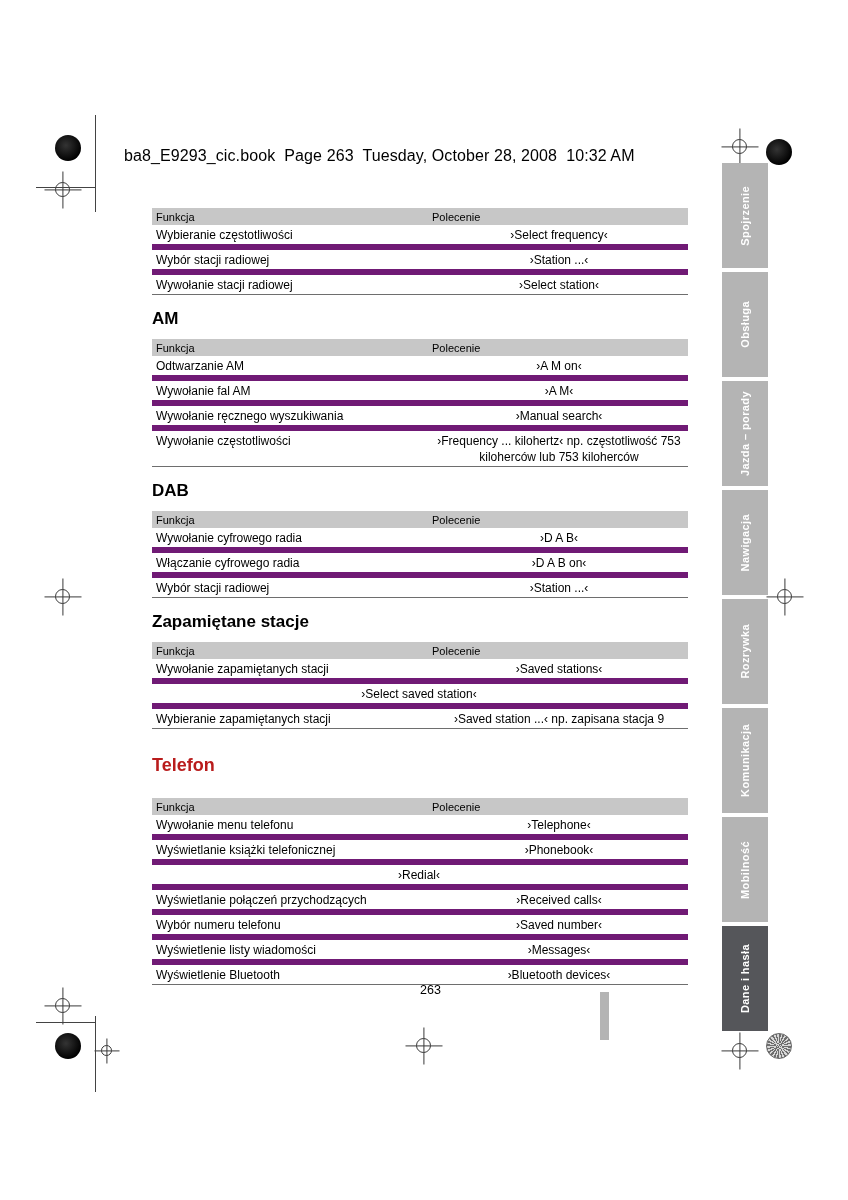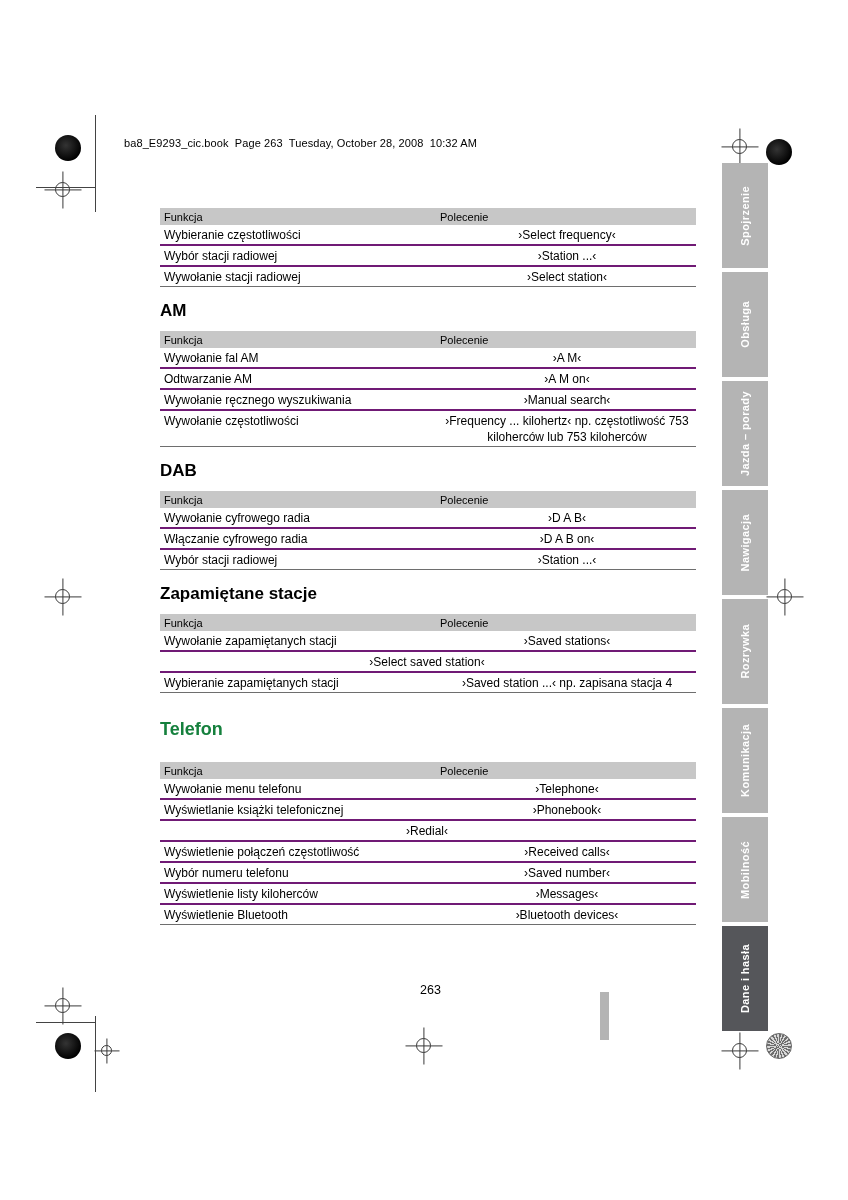--- a/index.html
+++ b/index.html
@@ -15,37 +15,37 @@
     height:1.2px;background:#3a3a3a;transform:translate(-50%,-50%);}
   .cross::after{content:"";position:absolute;left:50%;top:50%;height:var(--arm);
     width:1.2px;background:#3a3a3a;transform:translate(-50%,-50%);}
   .cross.small{width:11px;height:11px;--arm:25px;}
   .dot{position:absolute;width:26px;height:26px;border-radius:50%;
     background:radial-gradient(circle at 42% 40%,#343434,#000 72%);}
   .dot.burst{background:repeating-conic-gradient(#6e6e6e 0deg 9deg,#d7d7d7 9deg 18deg);
     border:1px solid #666;box-sizing:border-box;}
   .mark-line{position:absolute;background:#434343;}
 
-  .print-header{position:absolute;left:124px;top:137px;font-size:11px;
+  .print-header{position:absolute;left:124px;top:147px;font-size:16px;
     white-space:pre;letter-spacing:0.1px;}
 
   
-  .content{position:absolute;left:152px;top:208px;width:536px;margin-left:8px;}
+  .content{position:absolute;left:152px;top:208px;width:536px;}
   .tbl{width:100%;border-bottom:1.5px solid #6e6e6e;}
   .tbl-head{display:flex;align-items:center;height:17px;
     background:var(--thead-bg,#c7c7c7);font-size:11px;}
   .tbl-head .c1{width:280px;padding-left:4px;box-sizing:border-box;}
   .tbl-head .c2{flex:1;}
-  .row{display:flex;border-bottom:2px solid #701a75;font-size:12px;
+  .row{display:flex;border-bottom:6px solid #701a75;font-size:12px;
     line-height:16px;padding:2px 0 1px;min-height:16px;}
   .row:last-child{border-bottom:none;}
   .row .c1{width:280px;padding-left:4px;padding-right:12px;box-sizing:border-box;}
   .row .c2{flex:1;padding-right:2px;text-align:center;}
   .sec-h{font-size:17px;font-weight:bold;margin:14px 0 10px 0;}
-  .sec-h1{font-size:18px;font-weight:bold;margin:26px 0 22px 0;color:#15803d;}
+  .sec-h1{font-size:18px;font-weight:bold;margin:26px 0 22px 0;color:#b91c1c;}
 
   .page-number{position:absolute;left:420px;top:983px;width:170px;
     font-size:12.5px;}
   .edge-marker{position:absolute;left:600px;top:992px;width:9px;height:48px;
     background:#b4b4b4;}
 
   
   .tab{position:absolute;left:722px;width:46px;height:105px;
     background:var(--tab-bg,#b4b4b4);display:flex;align-items:center;
     justify-content:center;}
@@ -106,28 +106,28 @@
     </section>
 
     <section>
       <h3 class="sec-h">AM</h3>
       <div class="tbl">
         <div class="tbl-head">
           <div class="c1">Funkcja</div>
           <div class="c2">Polecenie</div>
         </div>
         <div class="row">
+          <div class="c1">Odtwarzanie AM</div>
+          <div class="c2">›A M on‹</div>
+        </div>
+        <div class="row">
           <div class="c1">Wywołanie fal AM</div>
           <div class="c2">›A M‹</div>
         </div>
         <div class="row">
-          <div class="c1">Odtwarzanie AM</div>
-          <div class="c2">›A M on‹</div>
-        </div>
-        <div class="row">
           <div class="c1">Wywołanie ręcznego wyszukiwania</div>
           <div class="c2">›Manual search‹</div>
         </div>
         <div class="row">
           <div class="c1">Wywołanie częstotliwości</div>
           <div class="c2">›Frequency ... kilohertz‹ np. częstotliwość 753 kiloherców lub 753 kiloherców</div>
         </div>
       </div>
     </section>
 
@@ -162,21 +162,21 @@
         </div>
         <div class="row">
           <div class="c1">Wywołanie zapamiętanych stacji</div>
           <div class="c2">›Saved stations‹</div>
         </div>
         <div class="row">
           <div class="c2">›Select saved station‹</div>
         </div>
         <div class="row">
           <div class="c1">Wybieranie zapamiętanych stacji</div>
-          <div class="c2">›Saved station ...‹ np. zapisana stacja 4</div>
+          <div class="c2">›Saved station ...‹ np. zapisana stacja 9</div>
         </div>
       </div>
     </section>
 
     <section>
       <h2 class="sec-h1">Telefon</h2>
       <div class="tbl">
         <div class="tbl-head">
           <div class="c1">Funkcja</div>
           <div class="c2">Polecenie</div>
@@ -186,29 +186,29 @@
           <div class="c2">›Telephone‹</div>
         </div>
         <div class="row">
           <div class="c1">Wyświetlanie książki telefonicznej</div>
           <div class="c2">›Phonebook‹</div>
         </div>
         <div class="row">
           <div class="c2">›Redial‹</div>
         </div>
         <div class="row">
-          <div class="c1">Wyświetlenie połączeń częstotliwość</div>
+          <div class="c1">Wyświetlanie połączeń przychodzących</div>
           <div class="c2">›Received calls‹</div>
         </div>
         <div class="row">
           <div class="c1">Wybór numeru telefonu</div>
           <div class="c2">›Saved number‹</div>
         </div>
         <div class="row">
-          <div class="c1">Wyświetlenie listy kiloherców</div>
+          <div class="c1">Wyświetlenie listy wiadomości</div>
           <div class="c2">›Messages‹</div>
         </div>
         <div class="row">
           <div class="c1">Wyświetlenie Bluetooth</div>
           <div class="c2">›Bluetooth devices‹</div>
         </div>
       </div>
     </section>
   </div>
 

